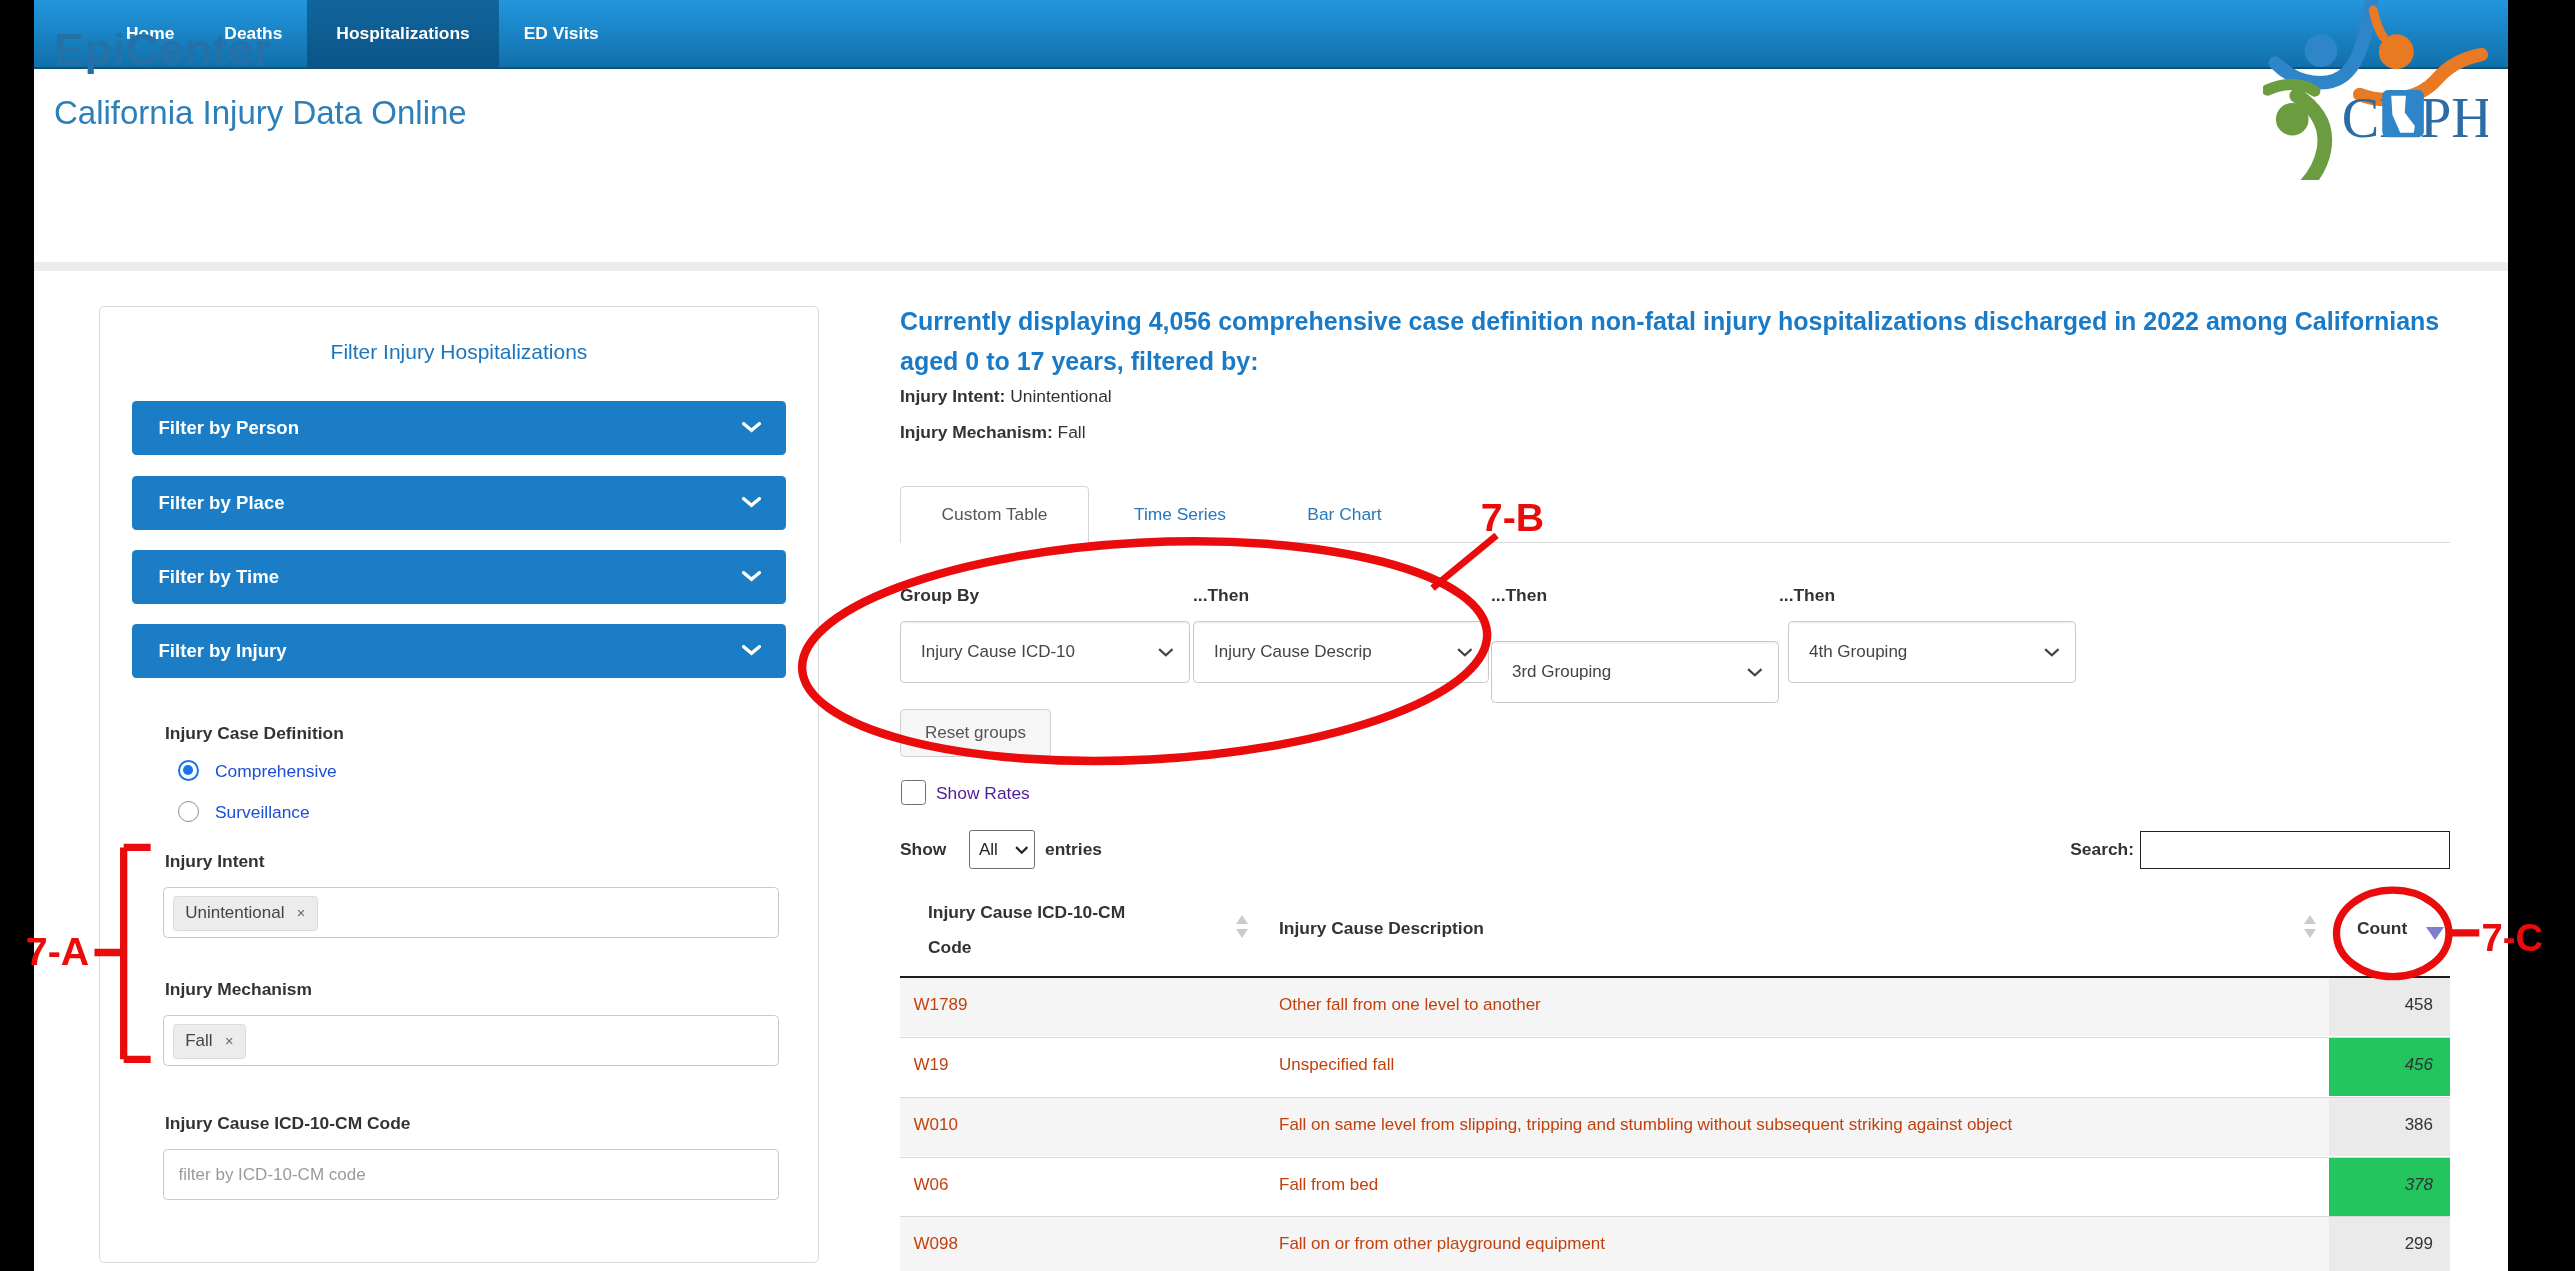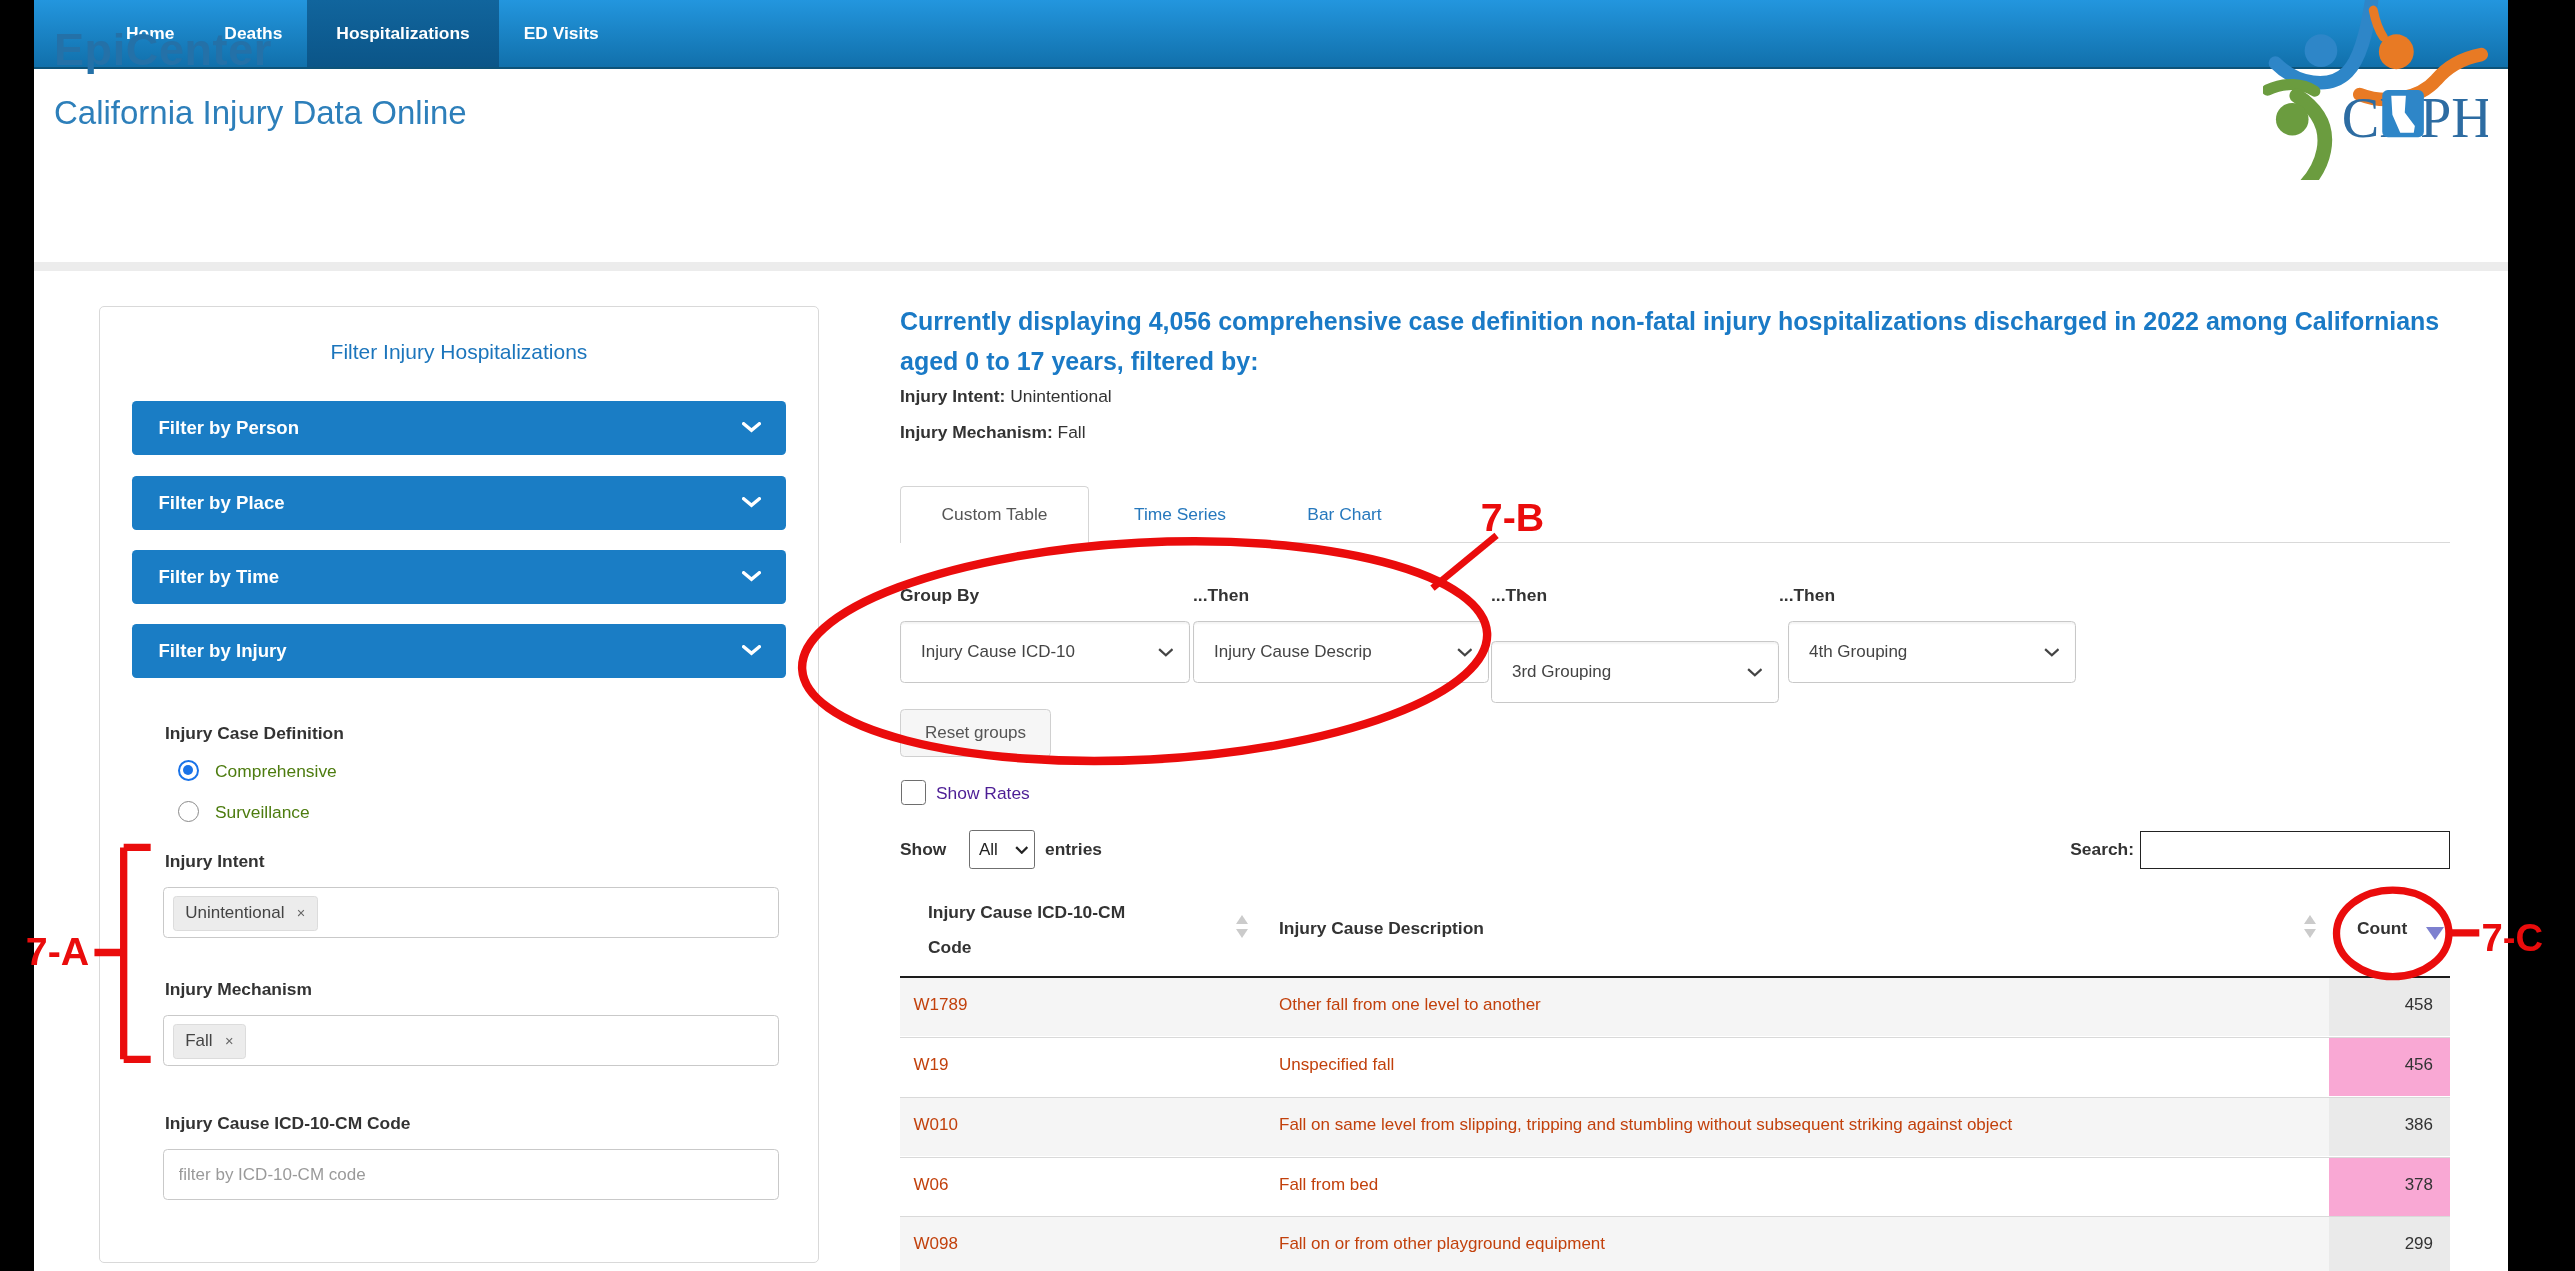--- a/index.html
+++ b/index.html
@@ -21,21 +21,21 @@
   .card-title{left:0;top:33px;width:100%;text-align:center;font-size:21px;color:#1b75bc;}
   .acc{left:31.5px;width:654px;height:54px;background:#1a7dc5;border-radius:4.5px;color:#fff;
     font-size:18.6px;font-weight:600;line-height:54px;padding-left:27px;box-sizing:border-box;cursor:pointer;}
   .acc .chev{position:absolute;right:25px;top:21.4px;}
   .flabel{left:65px;font-size:17.4px;font-weight:bold;color:#333;}
   .radio-row{left:78px;height:25px;}
   .radio{position:absolute;left:0;top:0;width:21.4px;height:21.4px;border-radius:50%;box-sizing:border-box;background:#fff;}
   .radio.sel{border:2.2px solid #1a73e8;}
   .radio.sel::after{content:"";position:absolute;left:3.4px;top:3.4px;width:10px;height:10px;border-radius:50%;background:#1a73e8;}
   .radio.unsel{border:1.7px solid #8a8a8a;}
-  .radio-label{position:absolute;left:37px;top:0;font-size:17.4px;color:#4d7c0f;line-height:22.5px;}
+  .radio-label{position:absolute;left:37px;top:0;font-size:17.4px;color:#1d4ed8;line-height:22.5px;}
   .selbox{left:63px;width:616px;height:51px;border:1.1px solid #c9c9c9;border-radius:4.5px;box-sizing:border-box;background:#fff;}
   .chip{position:absolute;left:9px;top:7.9px;height:33px;background:#ececec;border:0.6px solid #dcdcdc;border-radius:3.4px;
     font-size:17px;color:#444;line-height:31.5px;padding:0 11.2px;white-space:nowrap;}
   .chip .x{color:#666;font-size:14.6px;margin-left:12.4px;cursor:pointer;}
   .icd-input{left:63px;width:616px;height:51px;border:1.1px solid #c9c9c9;border-radius:4.5px;box-sizing:border-box;
     font-size:17px;color:#444;padding:0 14.6px;outline:none;font-family:inherit;}
   .icd-input::placeholder{color:#9a9a9a;}
   
   #main{position:absolute;left:866px;top:270px;width:1552px;height:1002px;}
   .summary{left:0;top:31px;width:1545px;font-size:25px;font-weight:bold;color:#1a7ac6;line-height:40px;}
@@ -67,21 +67,21 @@
   .sort-neutral .dn{position:absolute;bottom:1.1px;left:0;width:0;height:0;border-left:6.7px solid transparent;border-right:6.7px solid transparent;border-top:9px solid #cbcbcb;}
   .sort-desc{width:0;height:0;border-left:9px solid transparent;border-right:9px solid transparent;border-top:13.5px solid #7d80cf;}
   .thead-border{left:0;top:706px;width:1550px;height:2.2px;background:#1c1c1c;}
   .row{left:0;width:1550px;height:58px;}
   .row.stripe{background:#f5f5f5;}
   .row.plain{background:#fff;text-align:center;}
   .row + .row{border-top:1.1px solid #d9d9d9;}
   .cell{position:absolute;top:17px;font-size:17px;color:#c2410c;white-space:nowrap;}
   .countcell{position:absolute;right:0;top:0;width:121px;height:100%;}
   .stripe .countcell{background:#eaeaea;}
-  .plain .countcell{background:#f9a8d4;}
+  .plain .countcell{background:#22c55e;font-style:italic;}
   .countval{position:absolute;right:17px;top:17px;font-size:17px;color:#333;}
   
   #anno{position:absolute;left:0;top:0;width:2576px;height:1272px;pointer-events:none;z-index:60;}
 </style>
 </head>
 <body>
 
 <div id="page">
 
   <div class="abs app-title">EpiCenter</div>

